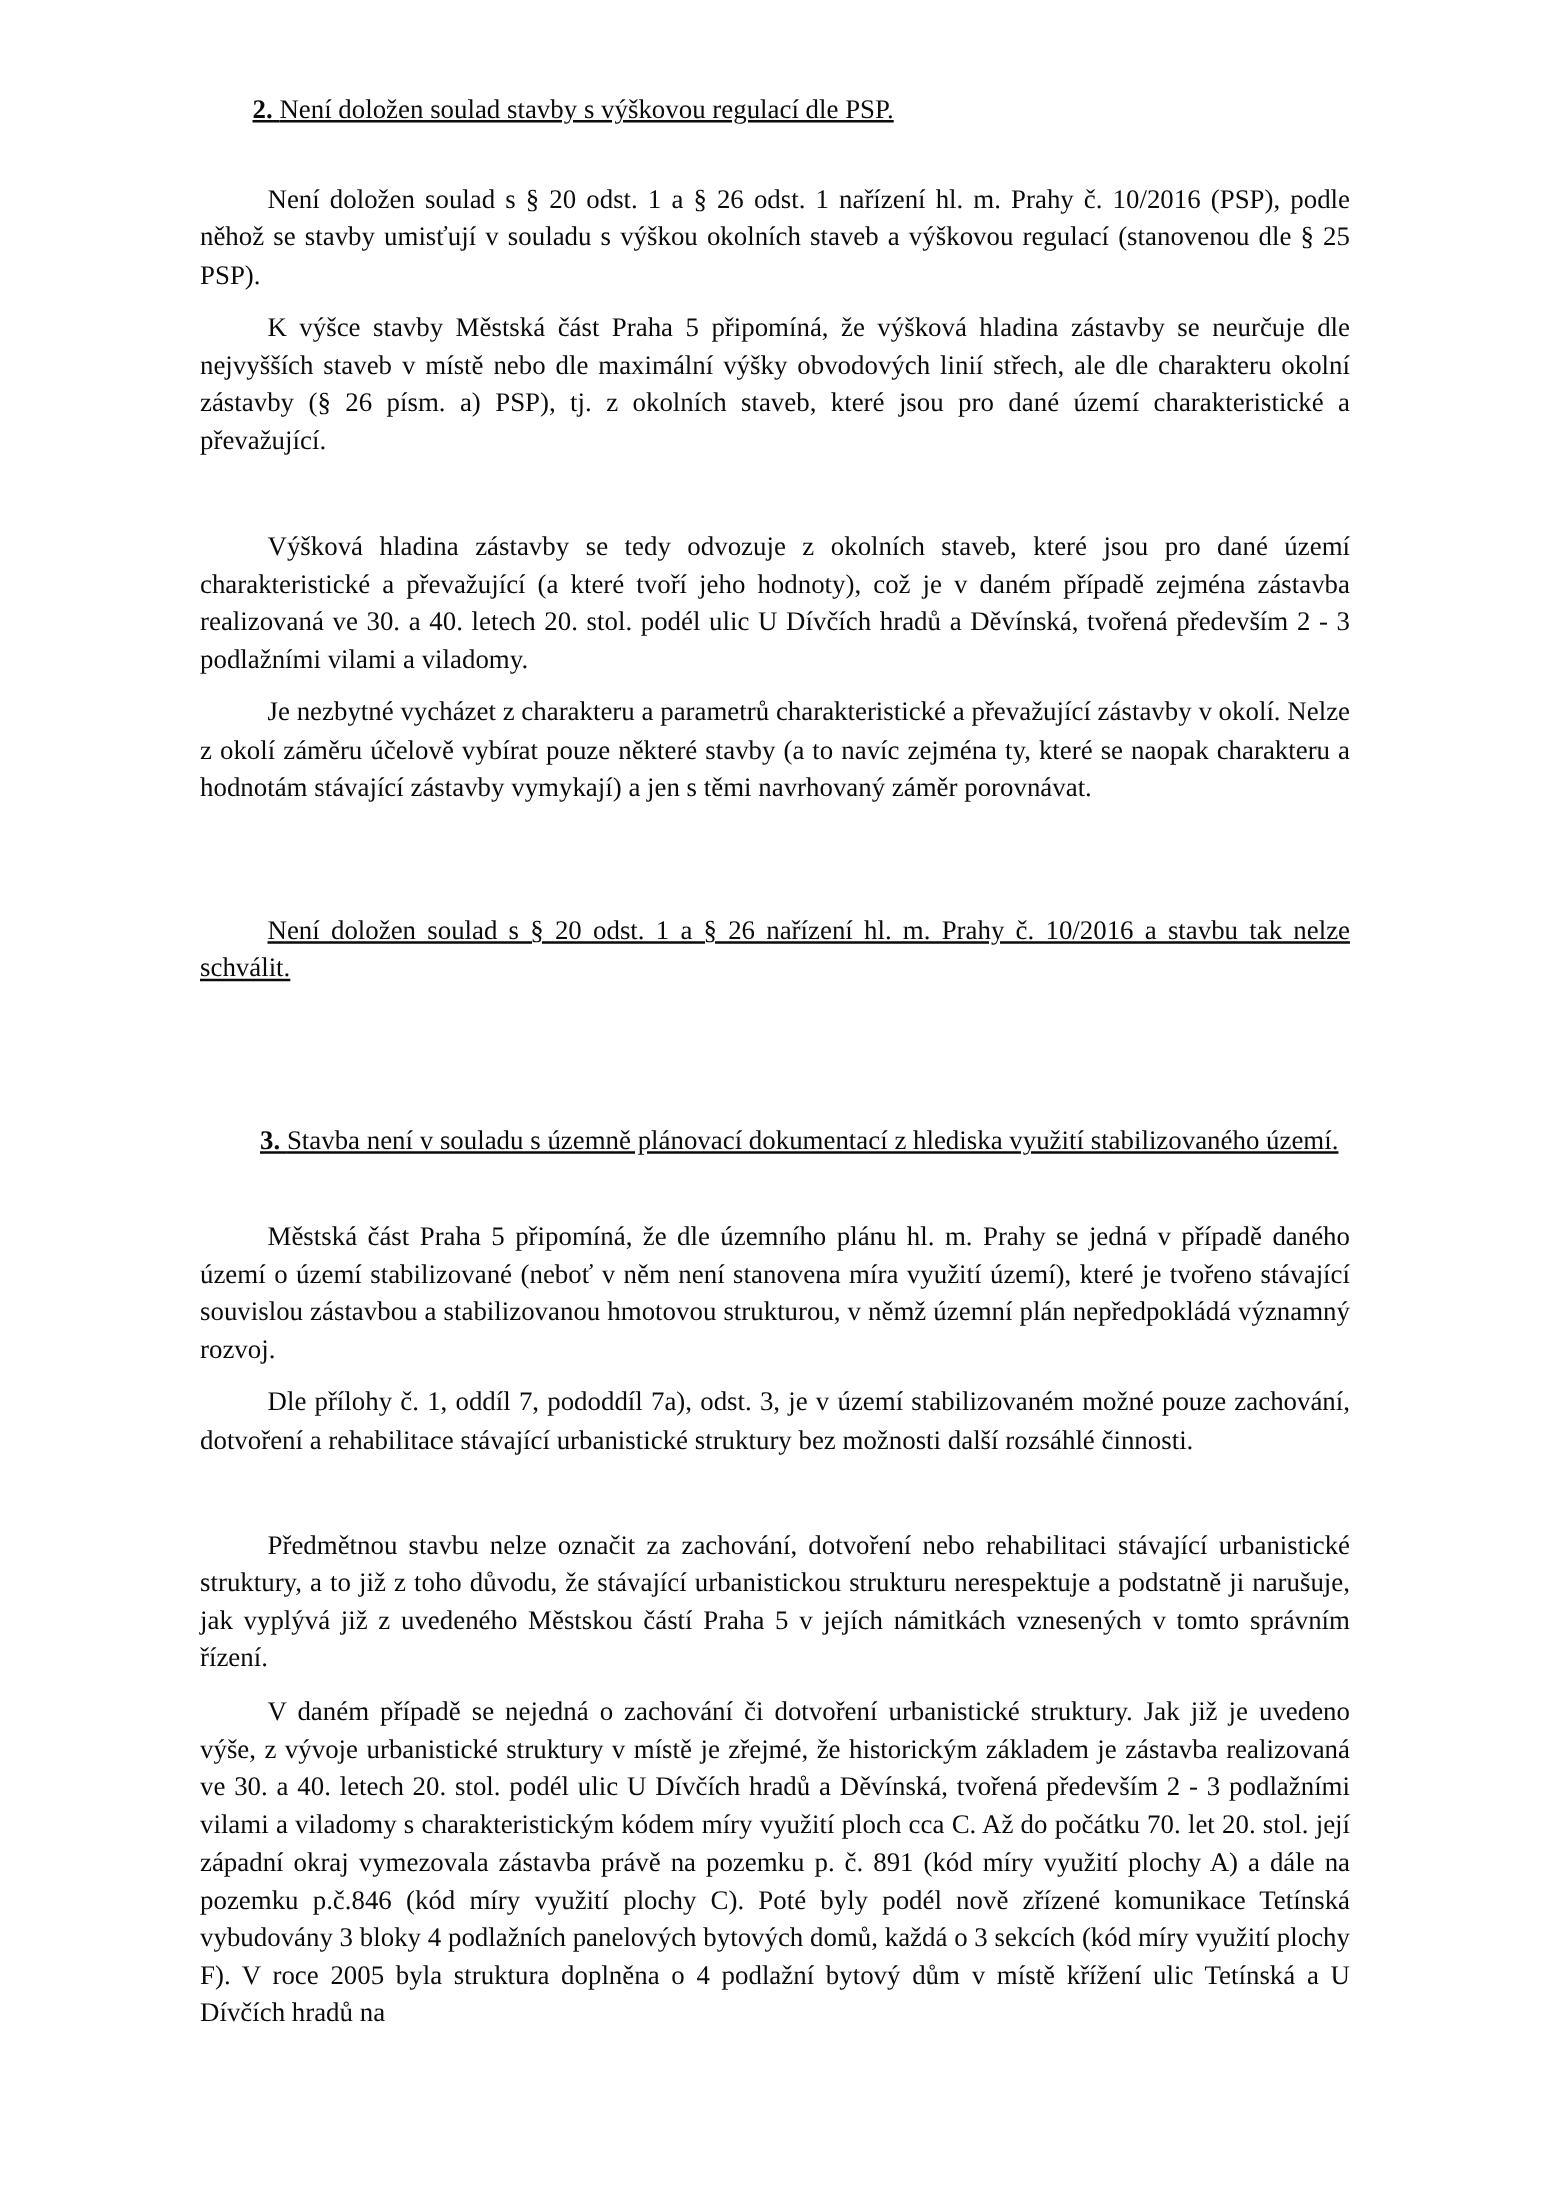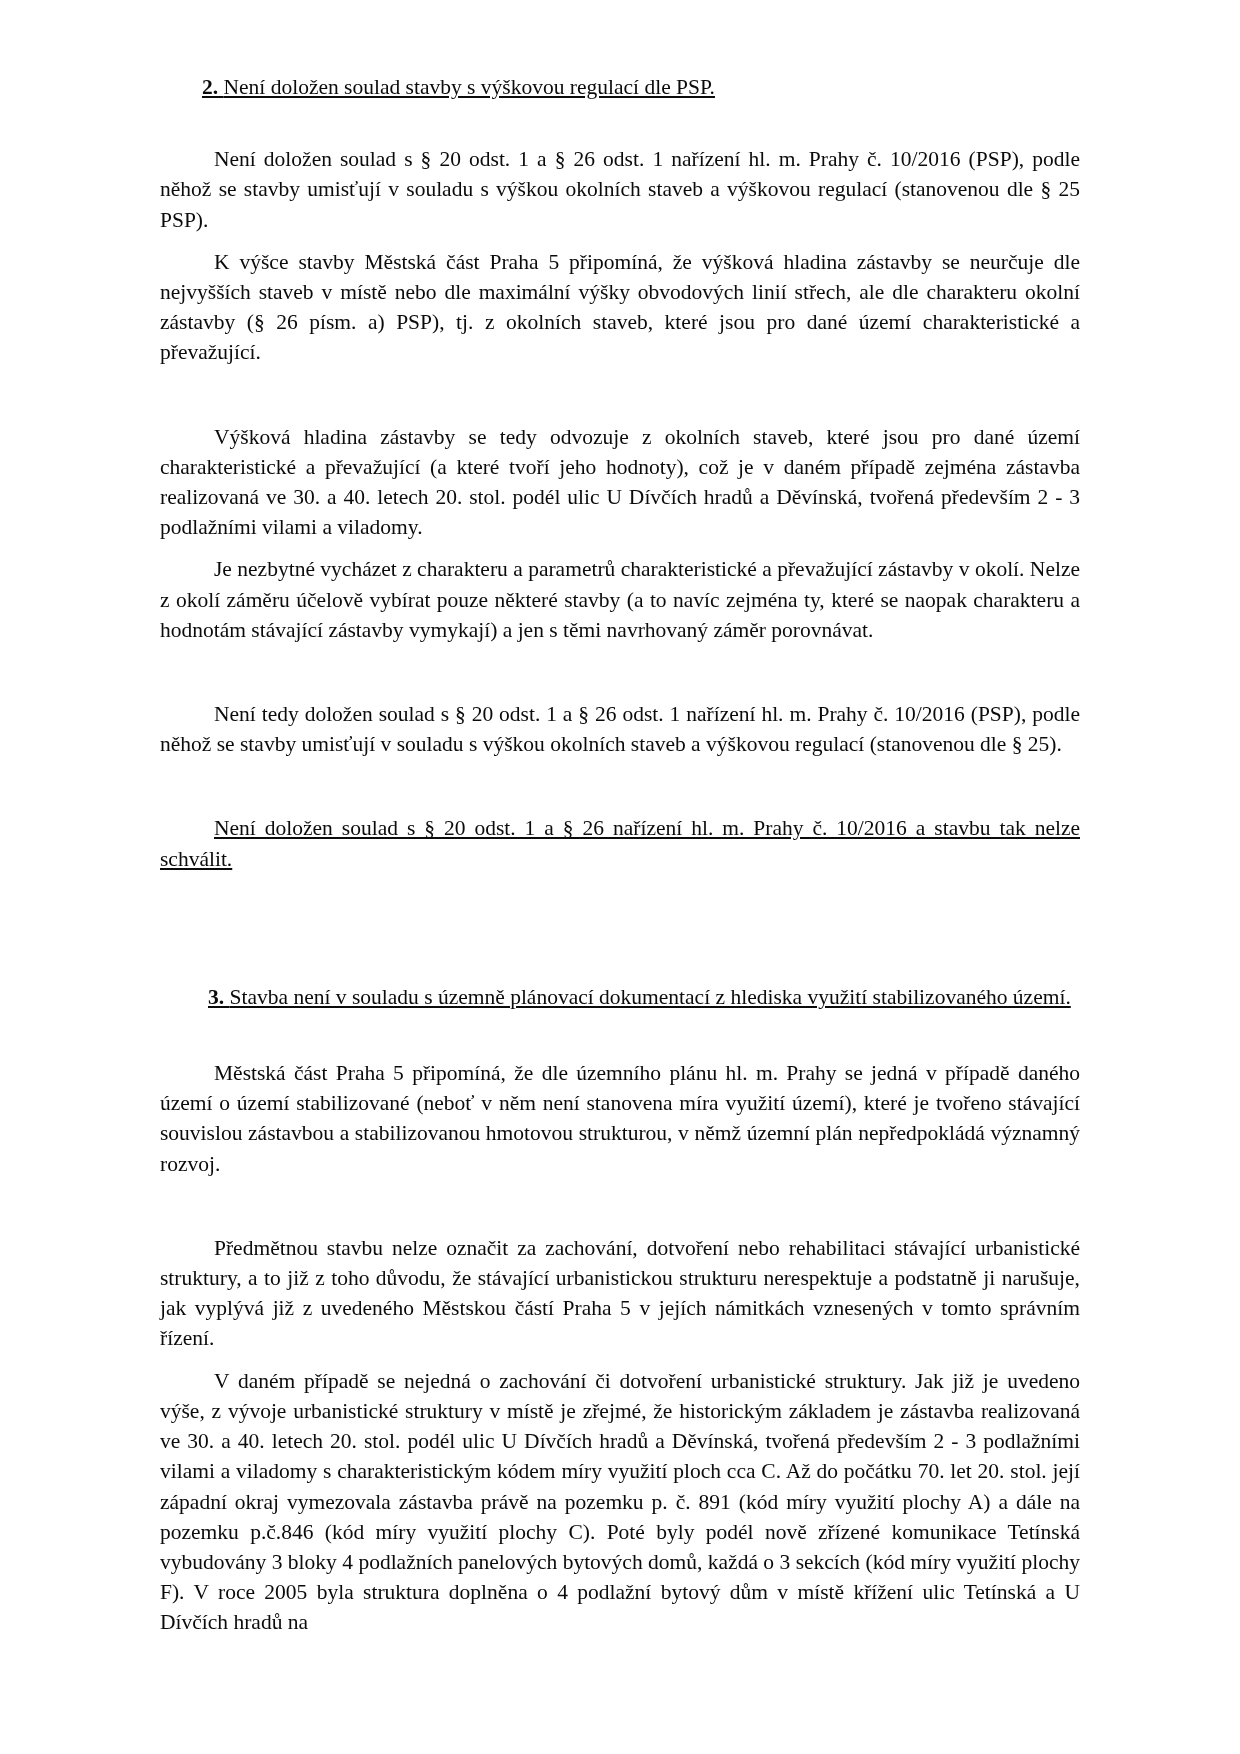--- a/index.html
+++ b/index.html
@@ -85,36 +85,36 @@
     <p class="para">K výšce stavby Městská část Praha 5 připomíná, že výšková hladina zástavby se neurčuje dle nejvyšších staveb v místě nebo dle maximální výšky obvodových linií střech, ale dle charakteru okolní zástavby (§ 26 písm. a) PSP), tj. z okolních staveb, které jsou pro dané území charakteristické a převažující.</p>
 
     <div class="gap-md"></div>
 
     <p class="para">Výšková hladina zástavby se tedy odvozuje z okolních staveb, které jsou pro dané území charakteristické a převažující (a které tvoří jeho hodnoty), což je v daném případě zejména zástavba realizovaná ve 30. a 40. letech 20. stol. podél ulic U Dívčích hradů a Děvínská, tvořená především 2 - 3 podlažními vilami a viladomy.</p>
 
     <p class="para">Je nezbytné vycházet z charakteru a parametrů charakteristické a převažující zástavby v okolí. Nelze z okolí záměru účelově vybírat pouze některé stavby (a to navíc zejména ty, které se naopak charakteru a hodnotám stávající zástavby vymykají) a jen s těmi navrhovaný záměr porovnávat.</p>
 
     <div class="gap-md"></div>
 
-    <p class="para">Není tedy doložen soulad s § 20 odst. 1 a § 26 odst. 1 nařízení hl. m. Prahy č. 10/2016 (PSP), podle něhož se stavby umisťují v souladu s výškou okolních staveb a výškovou regulací (stanovenou dle § 25).</p>
 
     <div class="gap-md"></div>
 
     <p class="para block-underlined"><span class="u">Není doložen soulad s § 20 odst. 1 a § 26 nařízení hl. m. Prahy č. 10/2016 a stavbu tak nelze schválit.</span></p>
 
     <div class="gap-xxl"></div>
 
     <div class="heading heading-3">
       <span class="num">3.&nbsp;</span><span class="htext">Stavba není v souladu s územně plánovací dokumentací z hlediska využití stabilizovaného území.</span>
     </div>
 
     <div class="gap-lg"></div>
 
     <p class="para">Městská část Praha 5 připomíná, že dle územního plánu hl. m. Prahy se jedná v případě daného území o území stabilizované (neboť v něm není stanovena míra využití území), které je tvořeno stávající souvislou zástavbou a stabilizovanou hmotovou strukturou, v němž územní plán nepředpokládá významný rozvoj.</p>
 
+    <p class="para">Dle přílohy č. 1, oddíl 7, pododdíl 7a), odst. 3, je v území stabilizovaném možné pouze zachování, dotvoření a rehabilitace stávající urbanistické struktury bez možnosti další rozsáhlé činnosti.</p>
 
     <div class="gap-md"></div>
 
     <p class="para">Předmětnou stavbu nelze označit za zachování, dotvoření nebo rehabilitaci stávající urbanistické struktury, a to již z toho důvodu, že stávající urbanistickou strukturu nerespektuje a podstatně ji narušuje, jak vyplývá již z uvedeného Městskou částí Praha 5 v jejích námitkách vznesených v tomto správním řízení.</p>
 
     <p class="para">V daném případě se nejedná o zachování či dotvoření urbanistické struktury. Jak již je uvedeno výše, z vývoje urbanistické struktury v místě je zřejmé, že historickým základem je zástavba realizovaná ve 30. a 40. letech 20. stol. podél ulic U Dívčích hradů a Děvínská, tvořená především 2 - 3 podlažními vilami a viladomy s charakteristickým kódem míry využití ploch cca C. Až do počátku 70. let 20. stol. její západní okraj vymezovala zástavba právě na pozemku p. č. 891 (kód míry využití plochy A) a dále na pozemku p.č.846 (kód míry využití plochy C). Poté byly podél nově zřízené komunikace Tetínská vybudovány 3 bloky 4 podlažních panelových bytových domů, každá o 3 sekcích (kód míry využití plochy F). V roce 2005 byla struktura doplněna o 4 podlažní bytový dům v místě křížení ulic Tetínská a U Dívčích hradů na</p>
 
   </div>
 </div>
 

